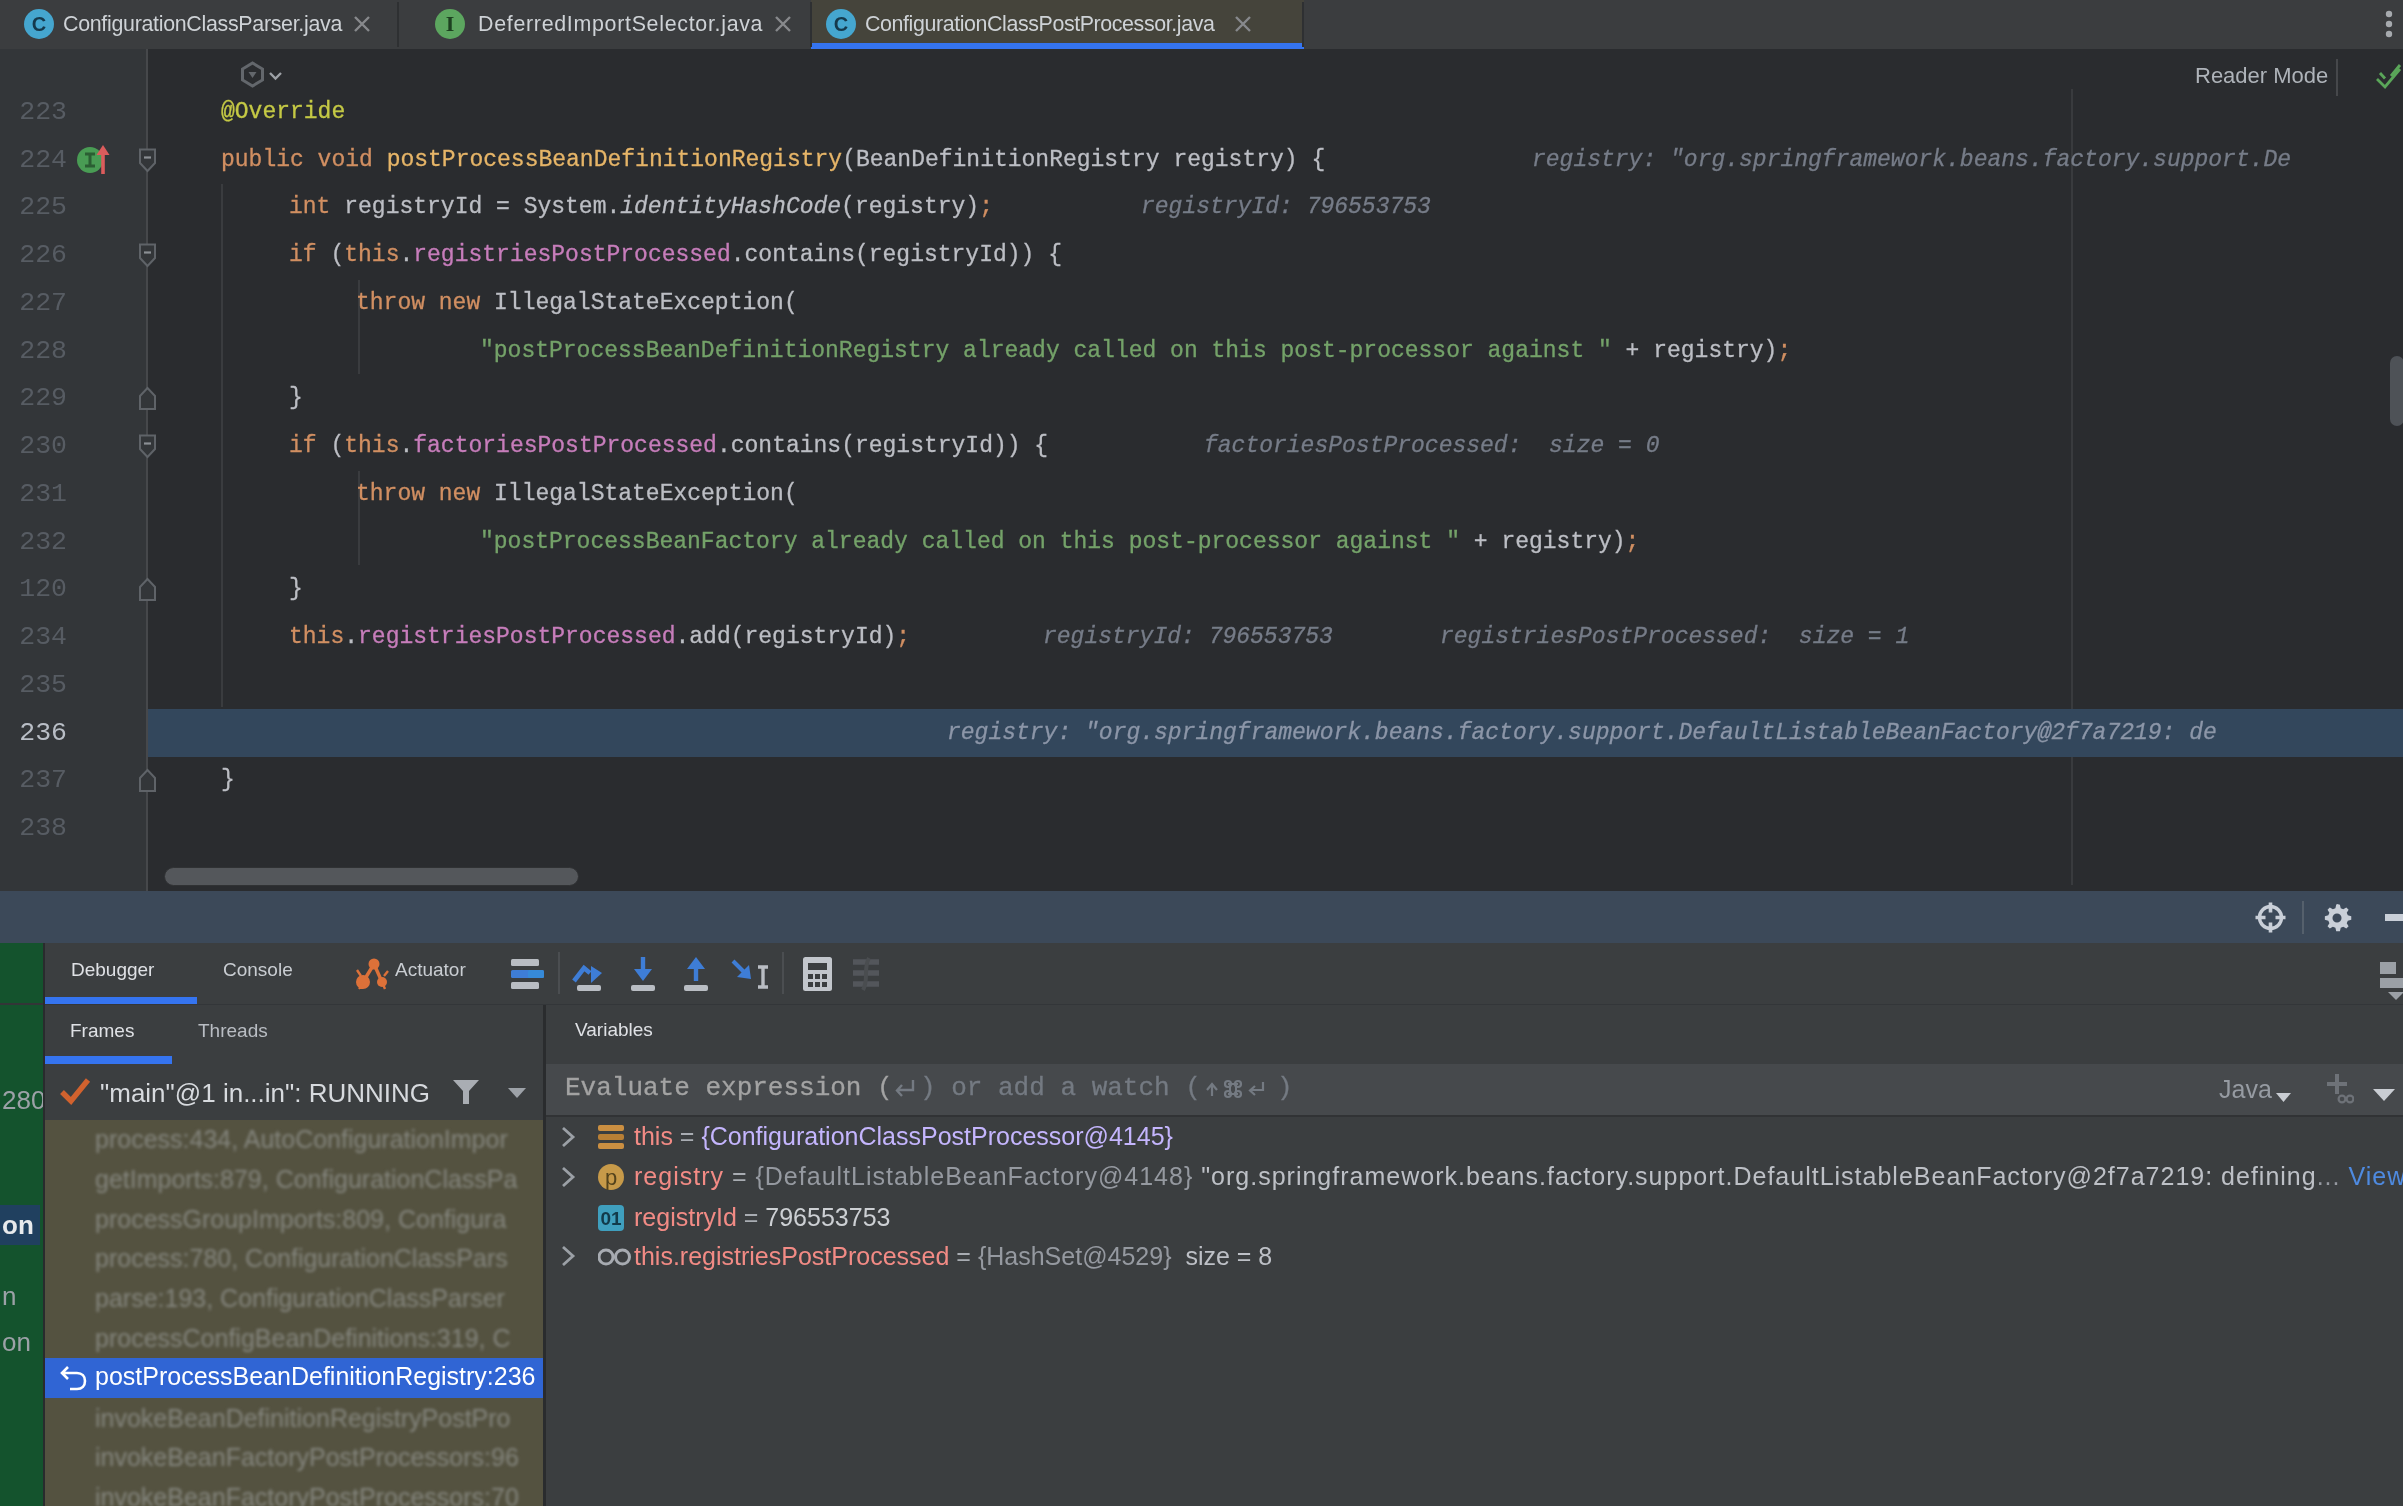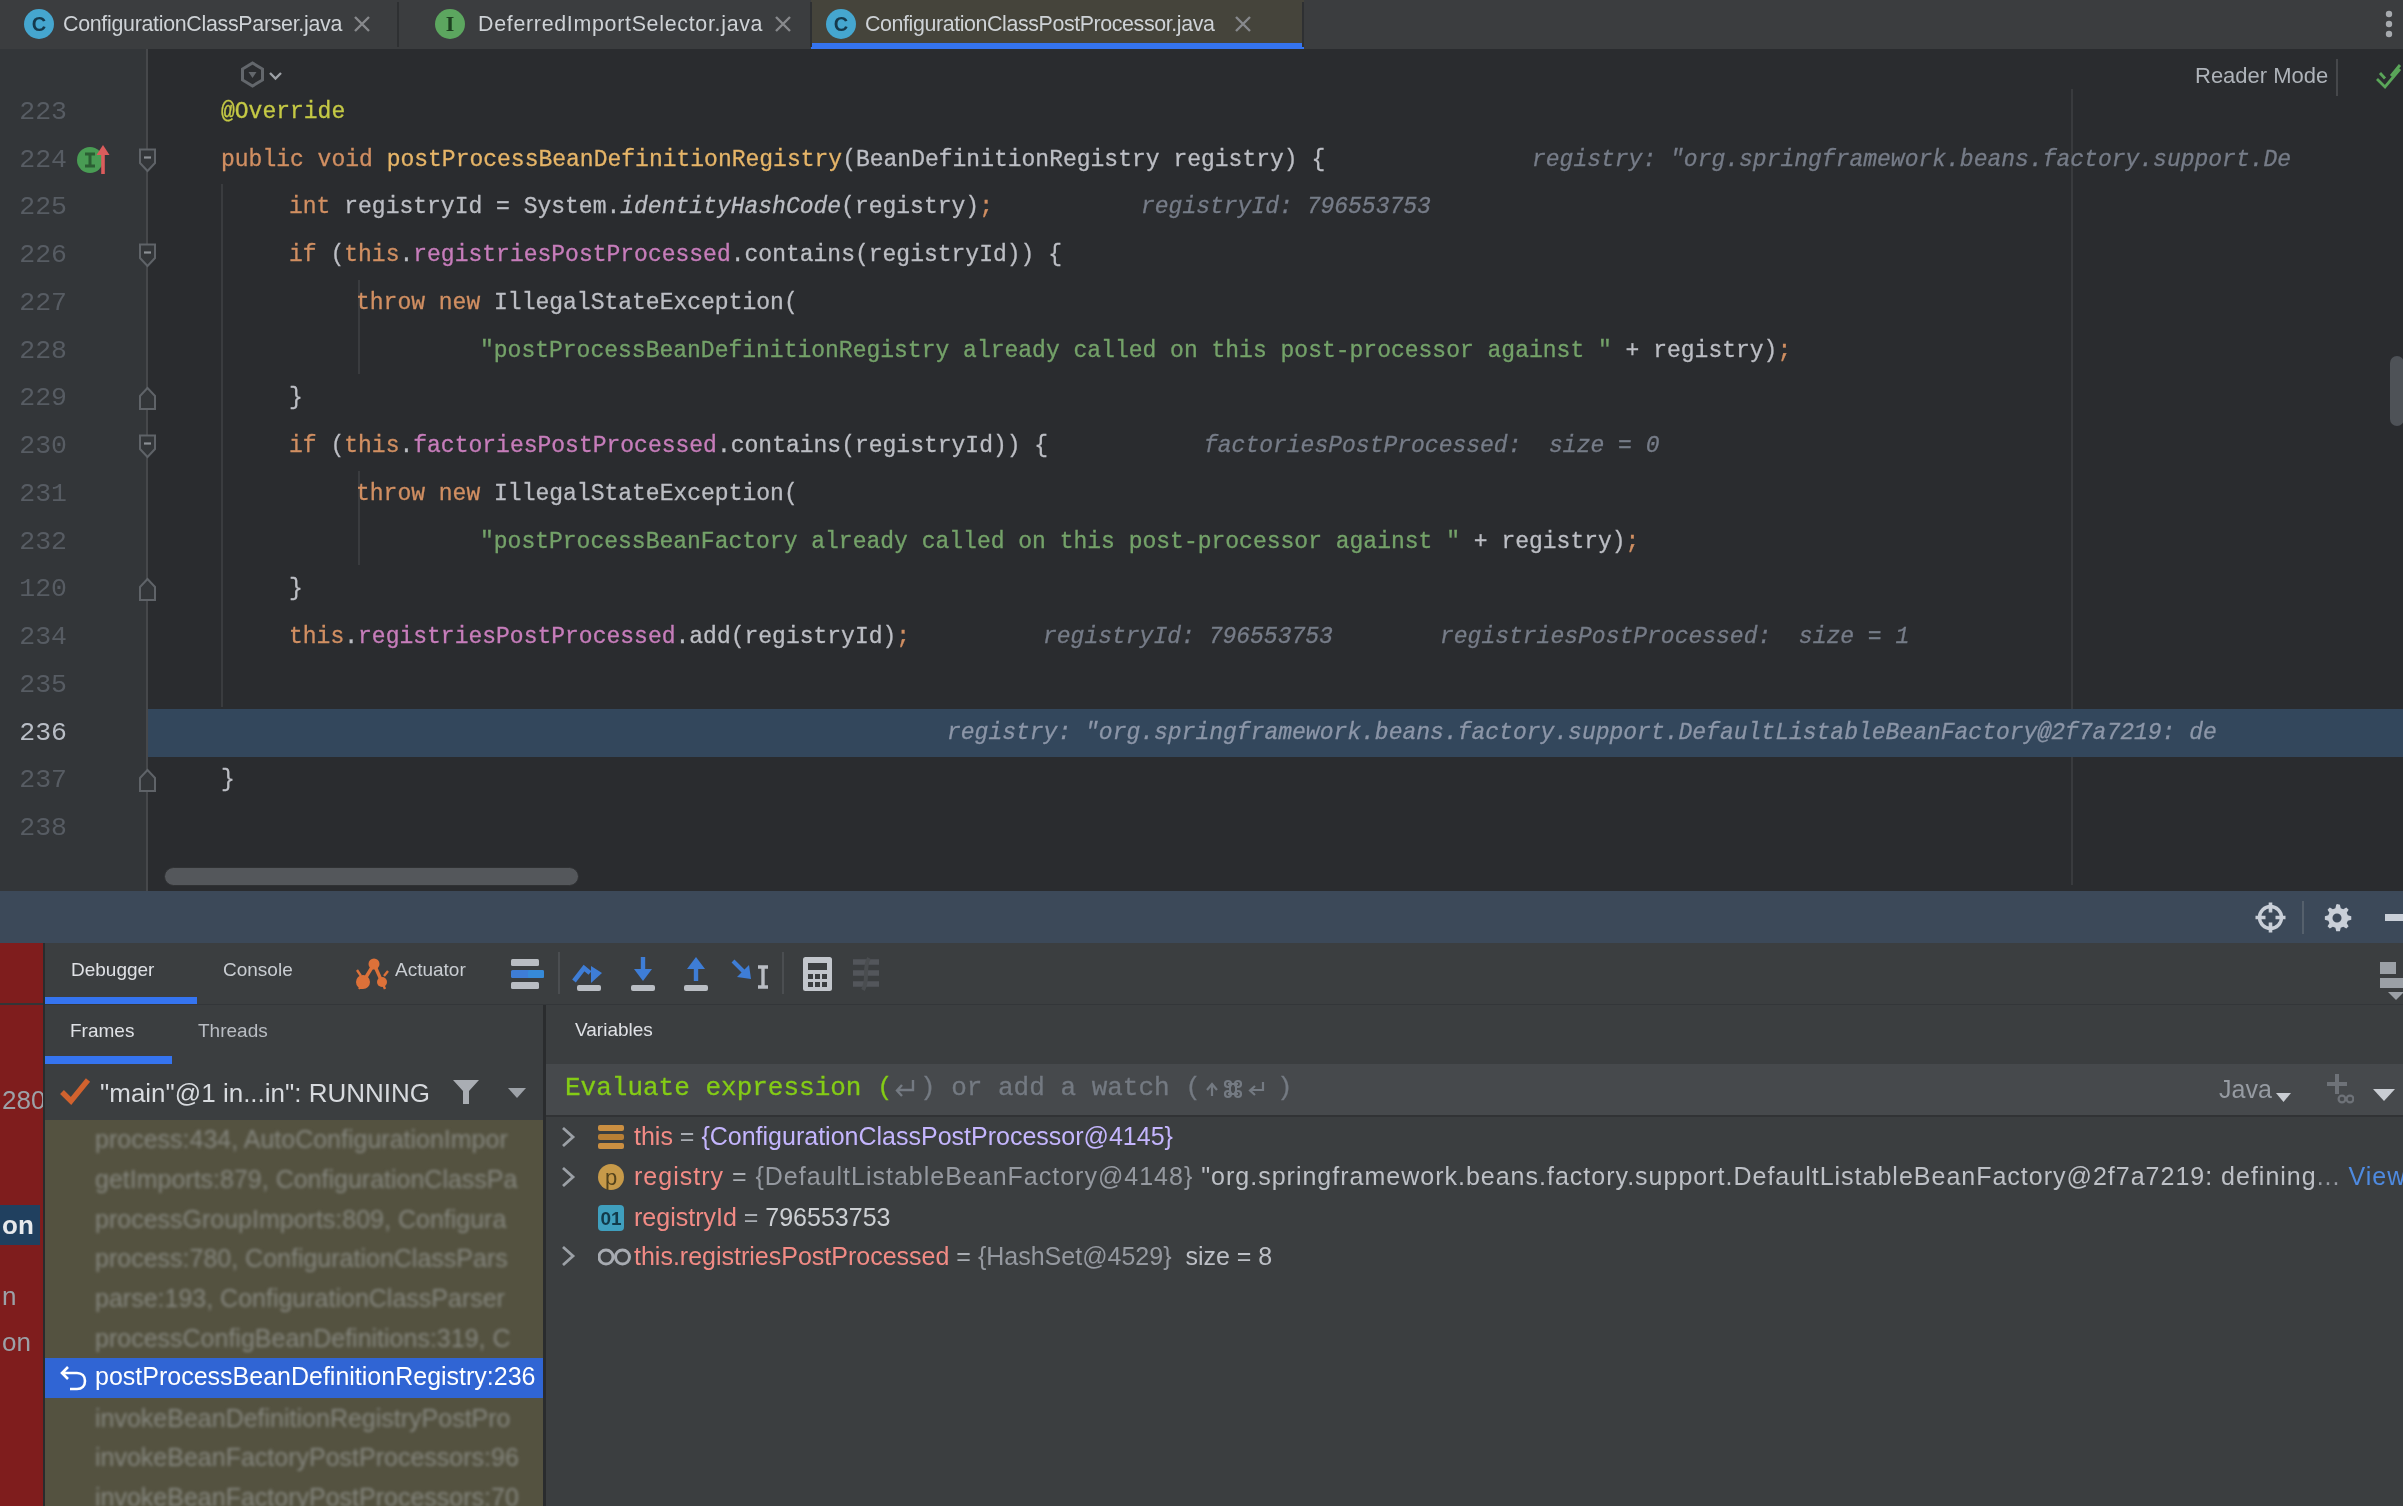--- a/index.html
+++ b/index.html
@@ -197,21 +197,21 @@
     </div>
   <div class="abs" style="left:2302px;top:10px;width:2px;height:33px;background:#55606c"></div>
   <div class="abs" style="left:2321px;top:11px">
       <svg width="32" height="32" viewBox="0 0 24 24">
         <path fill="#c9cfd8" d="M12 1.5l2.2.6.6 2.6 1.9.8 2.3-1.4 1.7 1.7-1.4 2.3.8 1.9 2.6.6v2.8l-2.6.6-.8 1.9 1.4 2.3-1.7 1.7-2.3-1.4-1.9.8-.6 2.6h-2.8l-.6-2.6-1.9-.8-2.3 1.4-1.7-1.7 1.4-2.3-.8-1.9-2.6-.6v-2.8l2.6-.6.8-1.9-1.4-2.3 1.7-1.7 2.3 1.4 1.9-.8.6-2.6z M12 8.6a3.4 3.4 0 100 6.8 3.4 3.4 0 000-6.8z" fill-rule="evenodd"></path>
       </svg>
     </div>
   <div class="abs" style="left:2385px;top:23px;width:19px;height:7px;background:#c9cfd8"></div>
 </div>
 
-<div class="abs" style="left:0;top:943px;width:44px;height:563px;background:#7f1d1d;overflow:hidden">
+<div class="abs" style="left:0;top:943px;width:44px;height:563px;background:#14532d;overflow:hidden">
   <div class="abs" style="left:0;top:60px;width:44px;height:2px;background:#333537"></div>
   <div class="abs" style="left:2px;top:142px;font-size:26px;color:#9ca1a7">280</div>
   <div class="abs" style="left:0;top:262px;width:40px;height:40px;background:#20405f"></div>
   <div class="abs" style="left:2px;top:267px;font-size:26px;color:#e8eaec;font-weight:bold">on</div>
   <div class="abs" style="left:2px;top:338px;font-size:26px;color:#9ca1a7">n</div>
   <div class="abs" style="left:2px;top:384px;font-size:26px;color:#9ca1a7">on</div>
 </div>
 <div class="abs" style="left:43px;top:943px;width:2px;height:563px;background:#292b2d"></div>
 
 <div class="abs" style="left:45px;top:943px;width:2359px;height:563px;background:#3b3e40;overflow:hidden">
@@ -318,21 +318,21 @@
         <path d="M2 3 L28 3 L18 14 L18 27 L12 27 L12 14 Z" fill="#a9adb3"></path>
       </svg>
     </div>
   <div class="abs" style="left:461px;top:143px">
       <svg width="22" height="14" viewBox="0 0 22 14">
         <path d="M2 2 L11 12 L20 2 Z" fill="#9da2a8"></path>
       </svg>
     </div>
 
   <div class="abs" style="left:501px;top:121px;width:1858px;height:52px;background:#46494c"></div>
-  <div class="abs mono" style="left:520px;top:130px;font-size:26px;color:#84cc16">Evaluate expression (</div>
+  <div class="abs mono" style="left:520px;top:130px;font-size:26px;color:#a3a3a3">Evaluate expression (</div>
   <div class="abs" style="left:847px;top:133px">
       <svg width="26" height="26" viewBox="0 0 26 26">
         <path d="M21 4 L21 14 L6 14 M10 9 L5 14.5 L10 20" stroke="#747a82" stroke-width="2.4" fill="none"></path>
       </svg>
     </div>
   <div class="abs mono" style="left:875px;top:130px;font-size:26px;color:#747a82">) or add a watch (</div>
   <div class="abs" style="left:1154px;top:133px">
       <svg width="72" height="26" viewBox="0 0 72 26">
         <path d="M8 14 L13 8 L18 14 M13 8.5 L13 20" stroke="#747a82" stroke-width="2.2" fill="none"></path>
         <g stroke="#747a82" stroke-width="2.2" fill="none">

